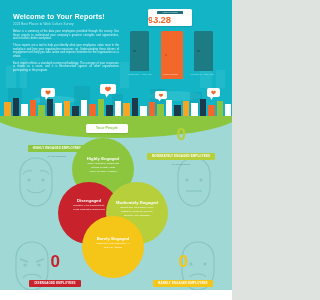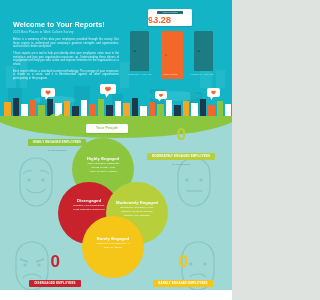--- a/index.html
+++ b/index.html
@@ -9,21 +9,21 @@
     font-family:"Liberation Sans", sans-serif;
   }
   .page{position:relative;width:232px;height:300px;background:#ffffff;overflow:hidden;}
 
   
   .hero{position:relative;height:120px;background:#12b4c6;overflow:hidden;}
   .hero-inner{position:absolute;left:0;top:0;right:0;bottom:0;}
   .hero-copy{position:absolute;left:13px;top:8px;width:106px;}
   .hero-title{
     font-size:7.2px;font-weight:bold;color:#ffffff;letter-spacing:.1px;
-    line-height:9px;margin:12px 0 1px 0;
+    line-height:9px;margin:4px 0 1px 0;
   }
   .hero-sub{
     font-size:3.1px;color:#b6ecf2;line-height:4px;margin:0 0 4px 0;letter-spacing:.1px;
   }
   .hero-p{
     font-size:2.7px;color:#ddf6f9;line-height:3.5px;margin:0 0 3.5px 0;
     text-align:justify;letter-spacing:.05px;
   }
 
   
@@ -85,21 +85,21 @@
 
   .stat{position:absolute;text-align:center;}
   .stat-num{font-size:17px;font-weight:bold;line-height:17px;letter-spacing:-.5px;}
   .stat-badge{
     display:inline-block;padding:1.6px 5px;border-radius:1px;
     font-size:2.9px;font-weight:bold;color:#ffffff;line-height:3.6px;
     letter-spacing:.15px;
   }
   .stat-note{font-size:2.3px;line-height:3px;margin-top:1.6px;letter-spacing:.05px;}
 
-  .stat-hi{left:16px;top:112px;width:82px;}
+  .stat-hi{left:16px;top:118px;width:82px;}
   .stat-hi .stat-num{color:#8cc63f;}
   .stat-hi .stat-badge{background:#8cc63f;}
   .stat-hi .stat-note{color:#5e8f96;}
 
   .stat-mod{left:138px;top:126px;width:86px;}
   .stat-mod .stat-num{color:#b7cf3a;}
   .stat-mod .stat-badge{background:#b7cf3a;}
   .stat-mod .stat-note{color:#5e8f96;}
 
   .stat-dis{left:12px;top:253px;width:86px;}

